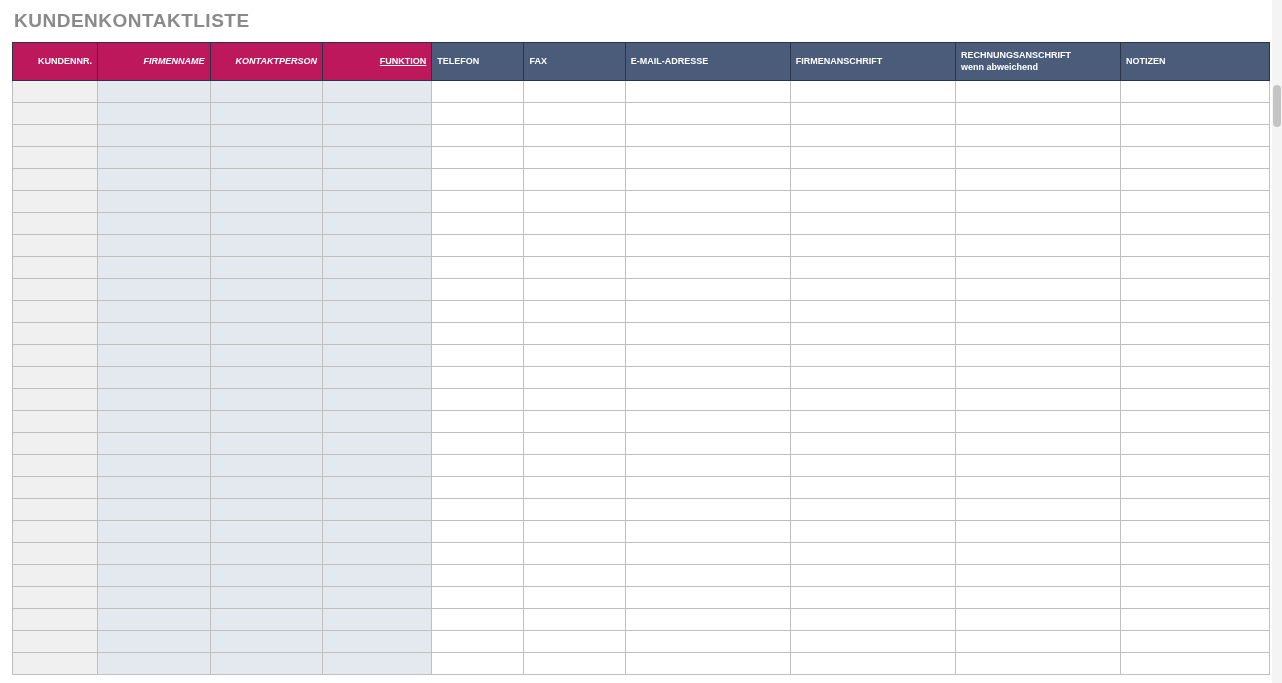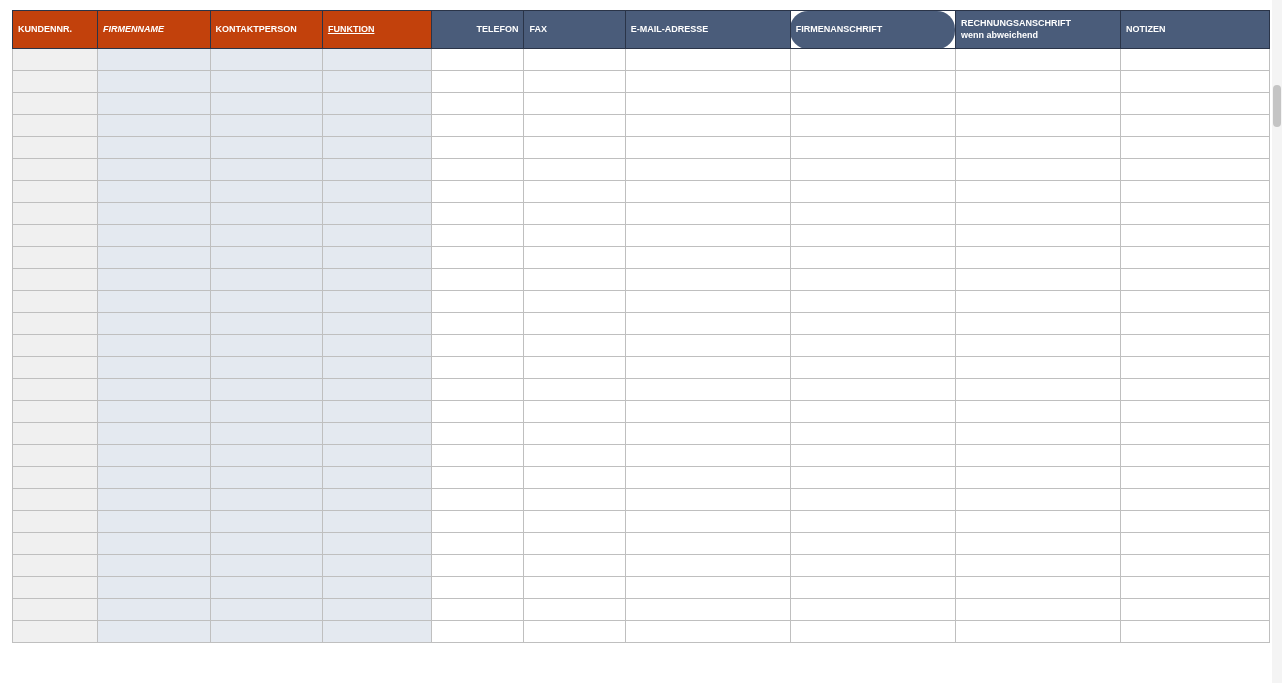--- a/index.html
+++ b/index.html
@@ -32,40 +32,40 @@
     font-size: 9px;
     font-weight: 700;
     text-align: left;
     padding: 6px 5px;
     border: 1px solid #2a3448;
     height: 38px;
     vertical-align: middle;
     line-height: 1.3;
   }
   
-  thead th.dark { background: #c2410c; }
+  thead th.dark { background: #be185d; text-align: right; }
   thead th.light { background: #4a5c7a; }
   tbody td {
     border: 1px solid #bfbfbf;
     height: 22px;
     font-size: 10px;
     padding: 0 4px;
   }
   tbody td.col-id   { background: #f0f0f0; }
   tbody td.col-pale { background: #e4e9f0; }
   tbody td.col-white{ background: #ffffff; }
 
   .col-0 { width: 84px; }
   .col-1 { width: 111px; font-style: italic; }
-  .col-2 { width: 111px; }
+  .col-2 { width: 111px; font-style: italic; }
   .col-3 { width: 108px; text-decoration: underline; }
-  .col-4 { width: 91px; text-align: right; }
+  .col-4 { width: 91px; }
   .col-5 { width: 100px; }
   .col-6 { width: 163px; }
-  .col-7 { width: 163px; border-radius: 18px; }
+  .col-7 { width: 163px; }
   .col-8 { width: 163px; margin-left: 24px; }
   .col-9 { width: 147px; }
 
   
   .vscroll {
     position: absolute;
     top: 0;
     right: 0;
     width: 10px;
     height: 100%;
@@ -78,20 +78,21 @@
     width: 8px;
     height: 42px;
     background: #c4c4c4;
     border-radius: 4px;
   }
 </style>
 </head>
 <body>
 
 <div class="page">
+  <div class="title">KUNDENKONTAKTLISTE</div>
 
   <table>
     <colgroup id="colgroup">
         <col class="col-0">
         <col class="col-1">
         <col class="col-2">
         <col class="col-3">
         <col class="col-4">
         <col class="col-5">
         <col class="col-6">

